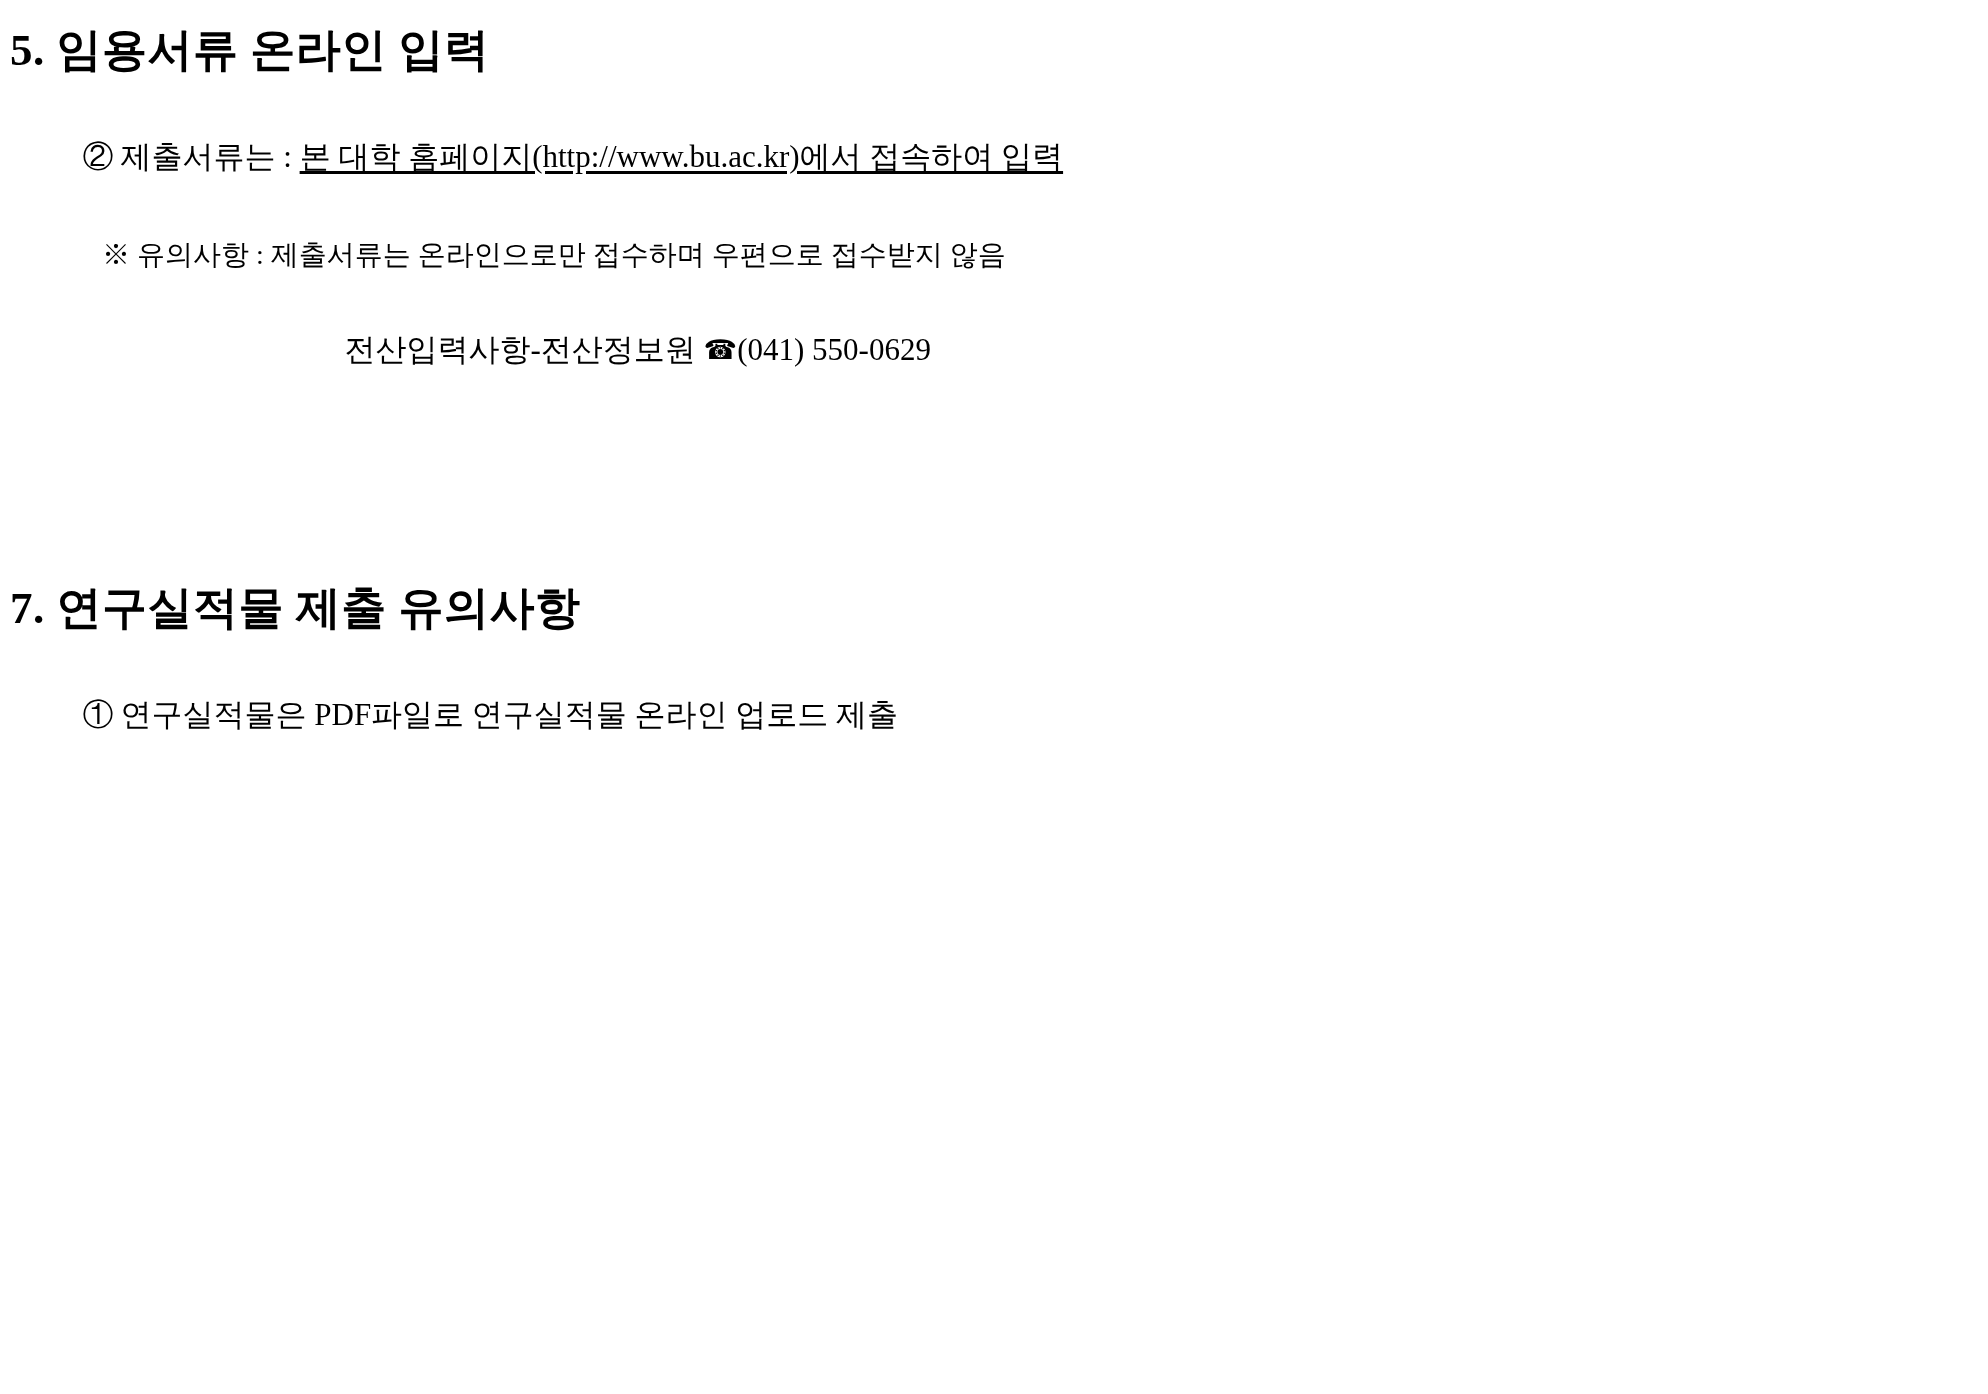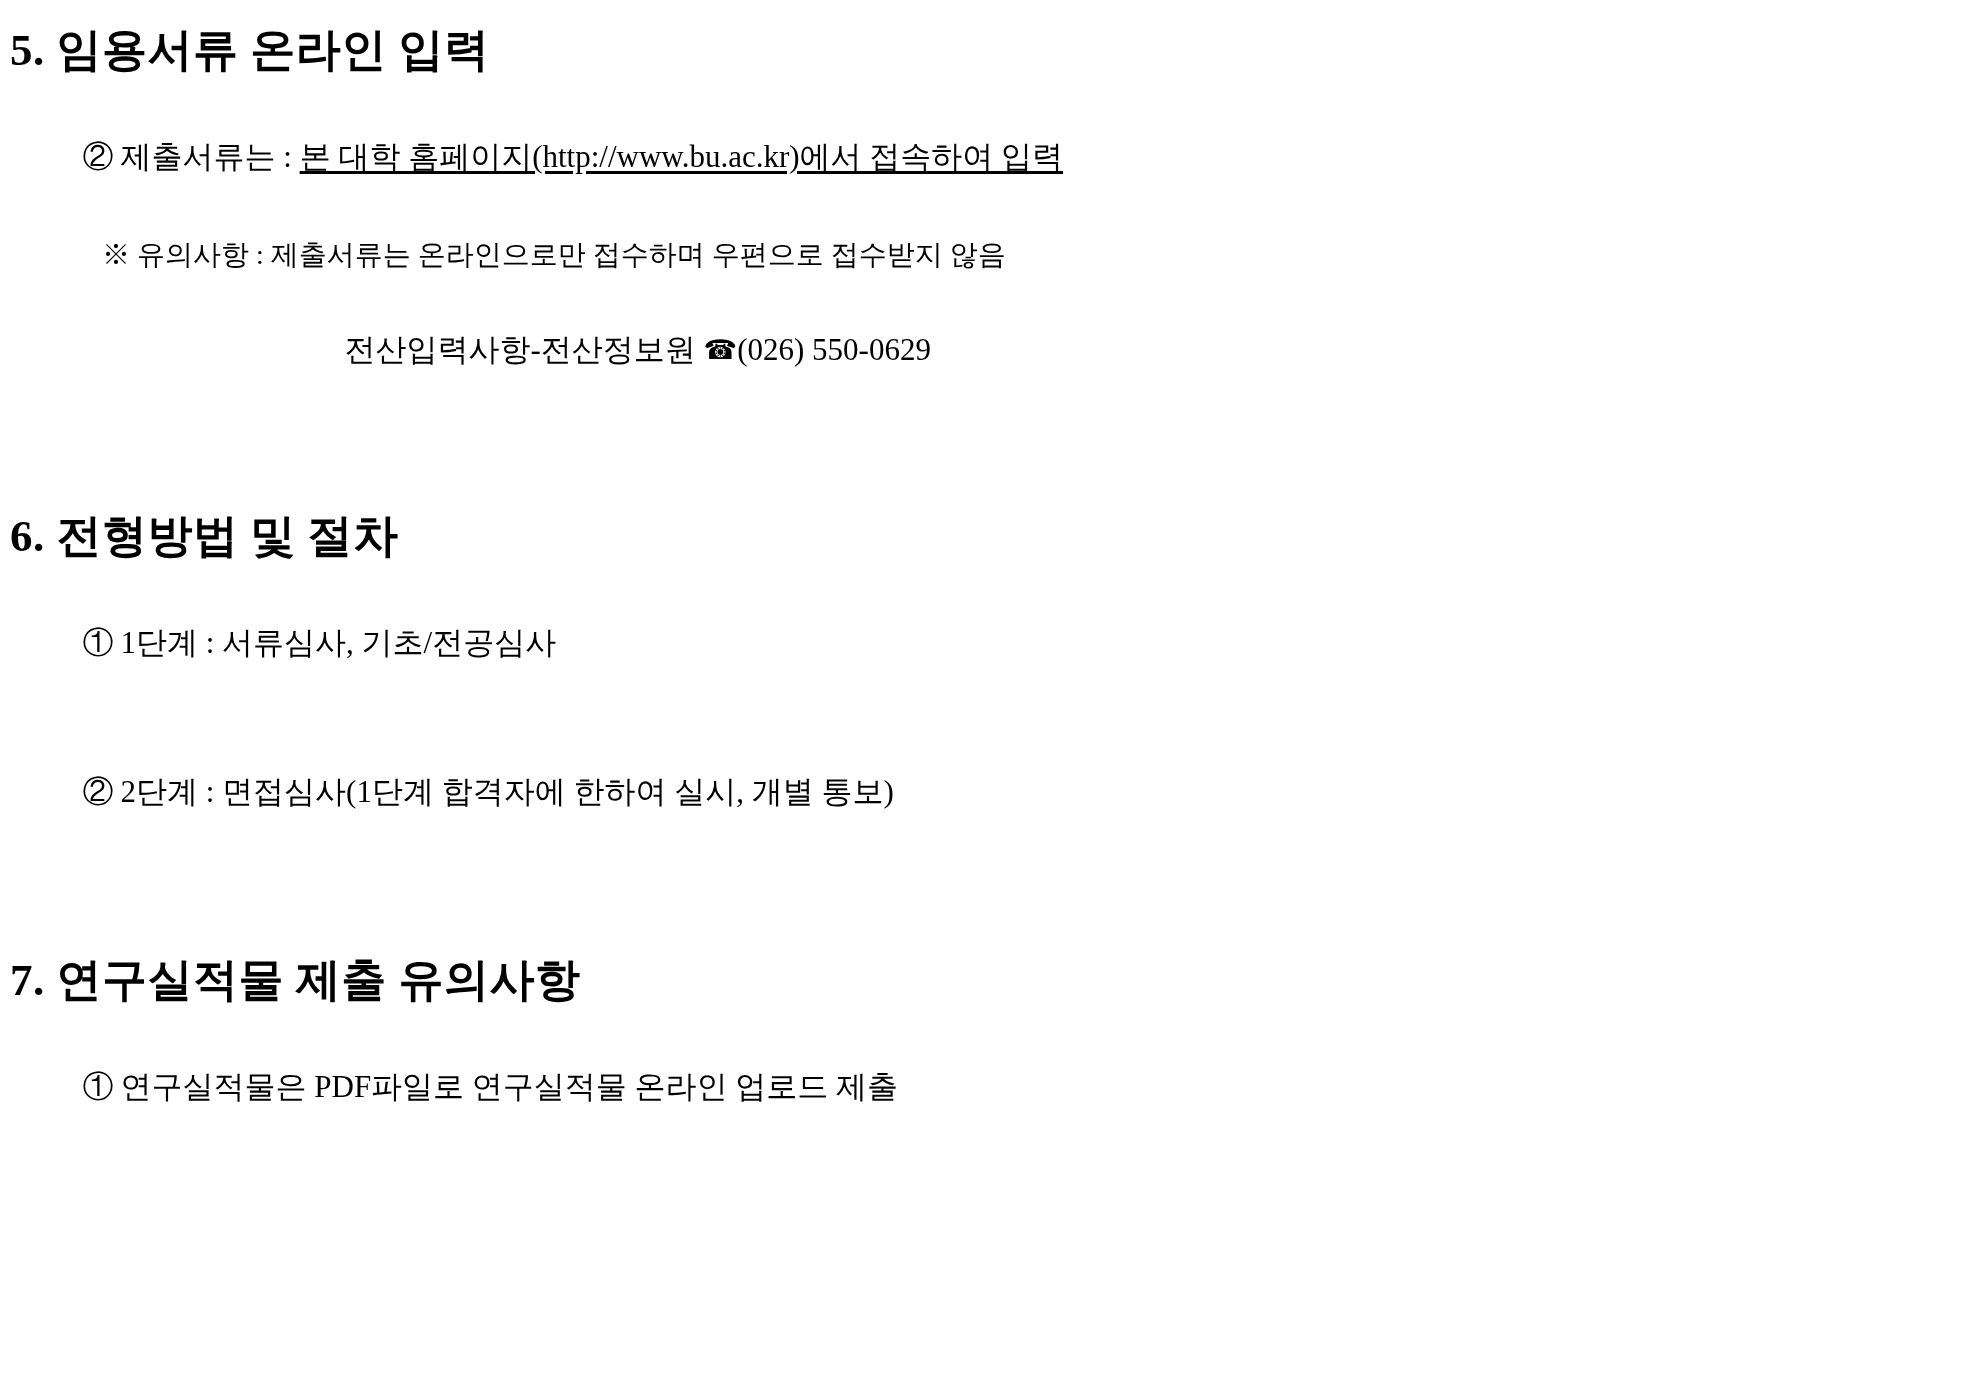--- a/index.html
+++ b/index.html
@@ -74,36 +74,26 @@
   <div class="section">
     <div class="section-title">5. 임용서류 온라인 입력</div>
 
 
     <div class="item">
       <span class="marker">②</span><span class="inline">제출서류는 : </span><span class="underline">본 대학 홈페이지(http://www.bu.ac.kr)에서 접속하여 입력</span>
     </div>
     <div class="sub-note">※ 유의사항 : 제출서류는 온라인으로만 접수하며 우편으로 접수받지 않음</div>
 
     <div class="cont-line">
-      <span class="inline">전산입력사항-전산정보원 </span><span class="phone-glyph">☎</span><span class="inline">(026) 550-0629</span>
+      <span class="inline">전산입력사항-전산정보원 </span><span class="phone-glyph">☎</span><span class="inline">(041) 550-0629</span>
     </div>
   </div>
 
   <div class="gap-lg"></div>
 
-  <div class="section">
-    <div class="section-title">6. 전형방법 및 절차</div>
-
-    <div class="item">
-      <span class="marker">①</span><span class="inline">1단계 : 서류심사, 기초/전공심사</span>
-    </div>
-    <div class="item">
-      <span class="marker">②</span><span class="inline">2단계 : 면접심사(1단계 합격자에 한하여 실시, 개별 통보)</span>
-    </div>
-  </div>
 
   <div class="gap-lg"></div>
 
   <div class="section">
     <div class="section-title">7. 연구실적물 제출 유의사항</div>
 
     <div class="item">
       <span class="marker">①</span><span class="inline">연구실적물은 PDF파일로 연구실적물 온라인 업로드 제출</span>
     </div>
 

